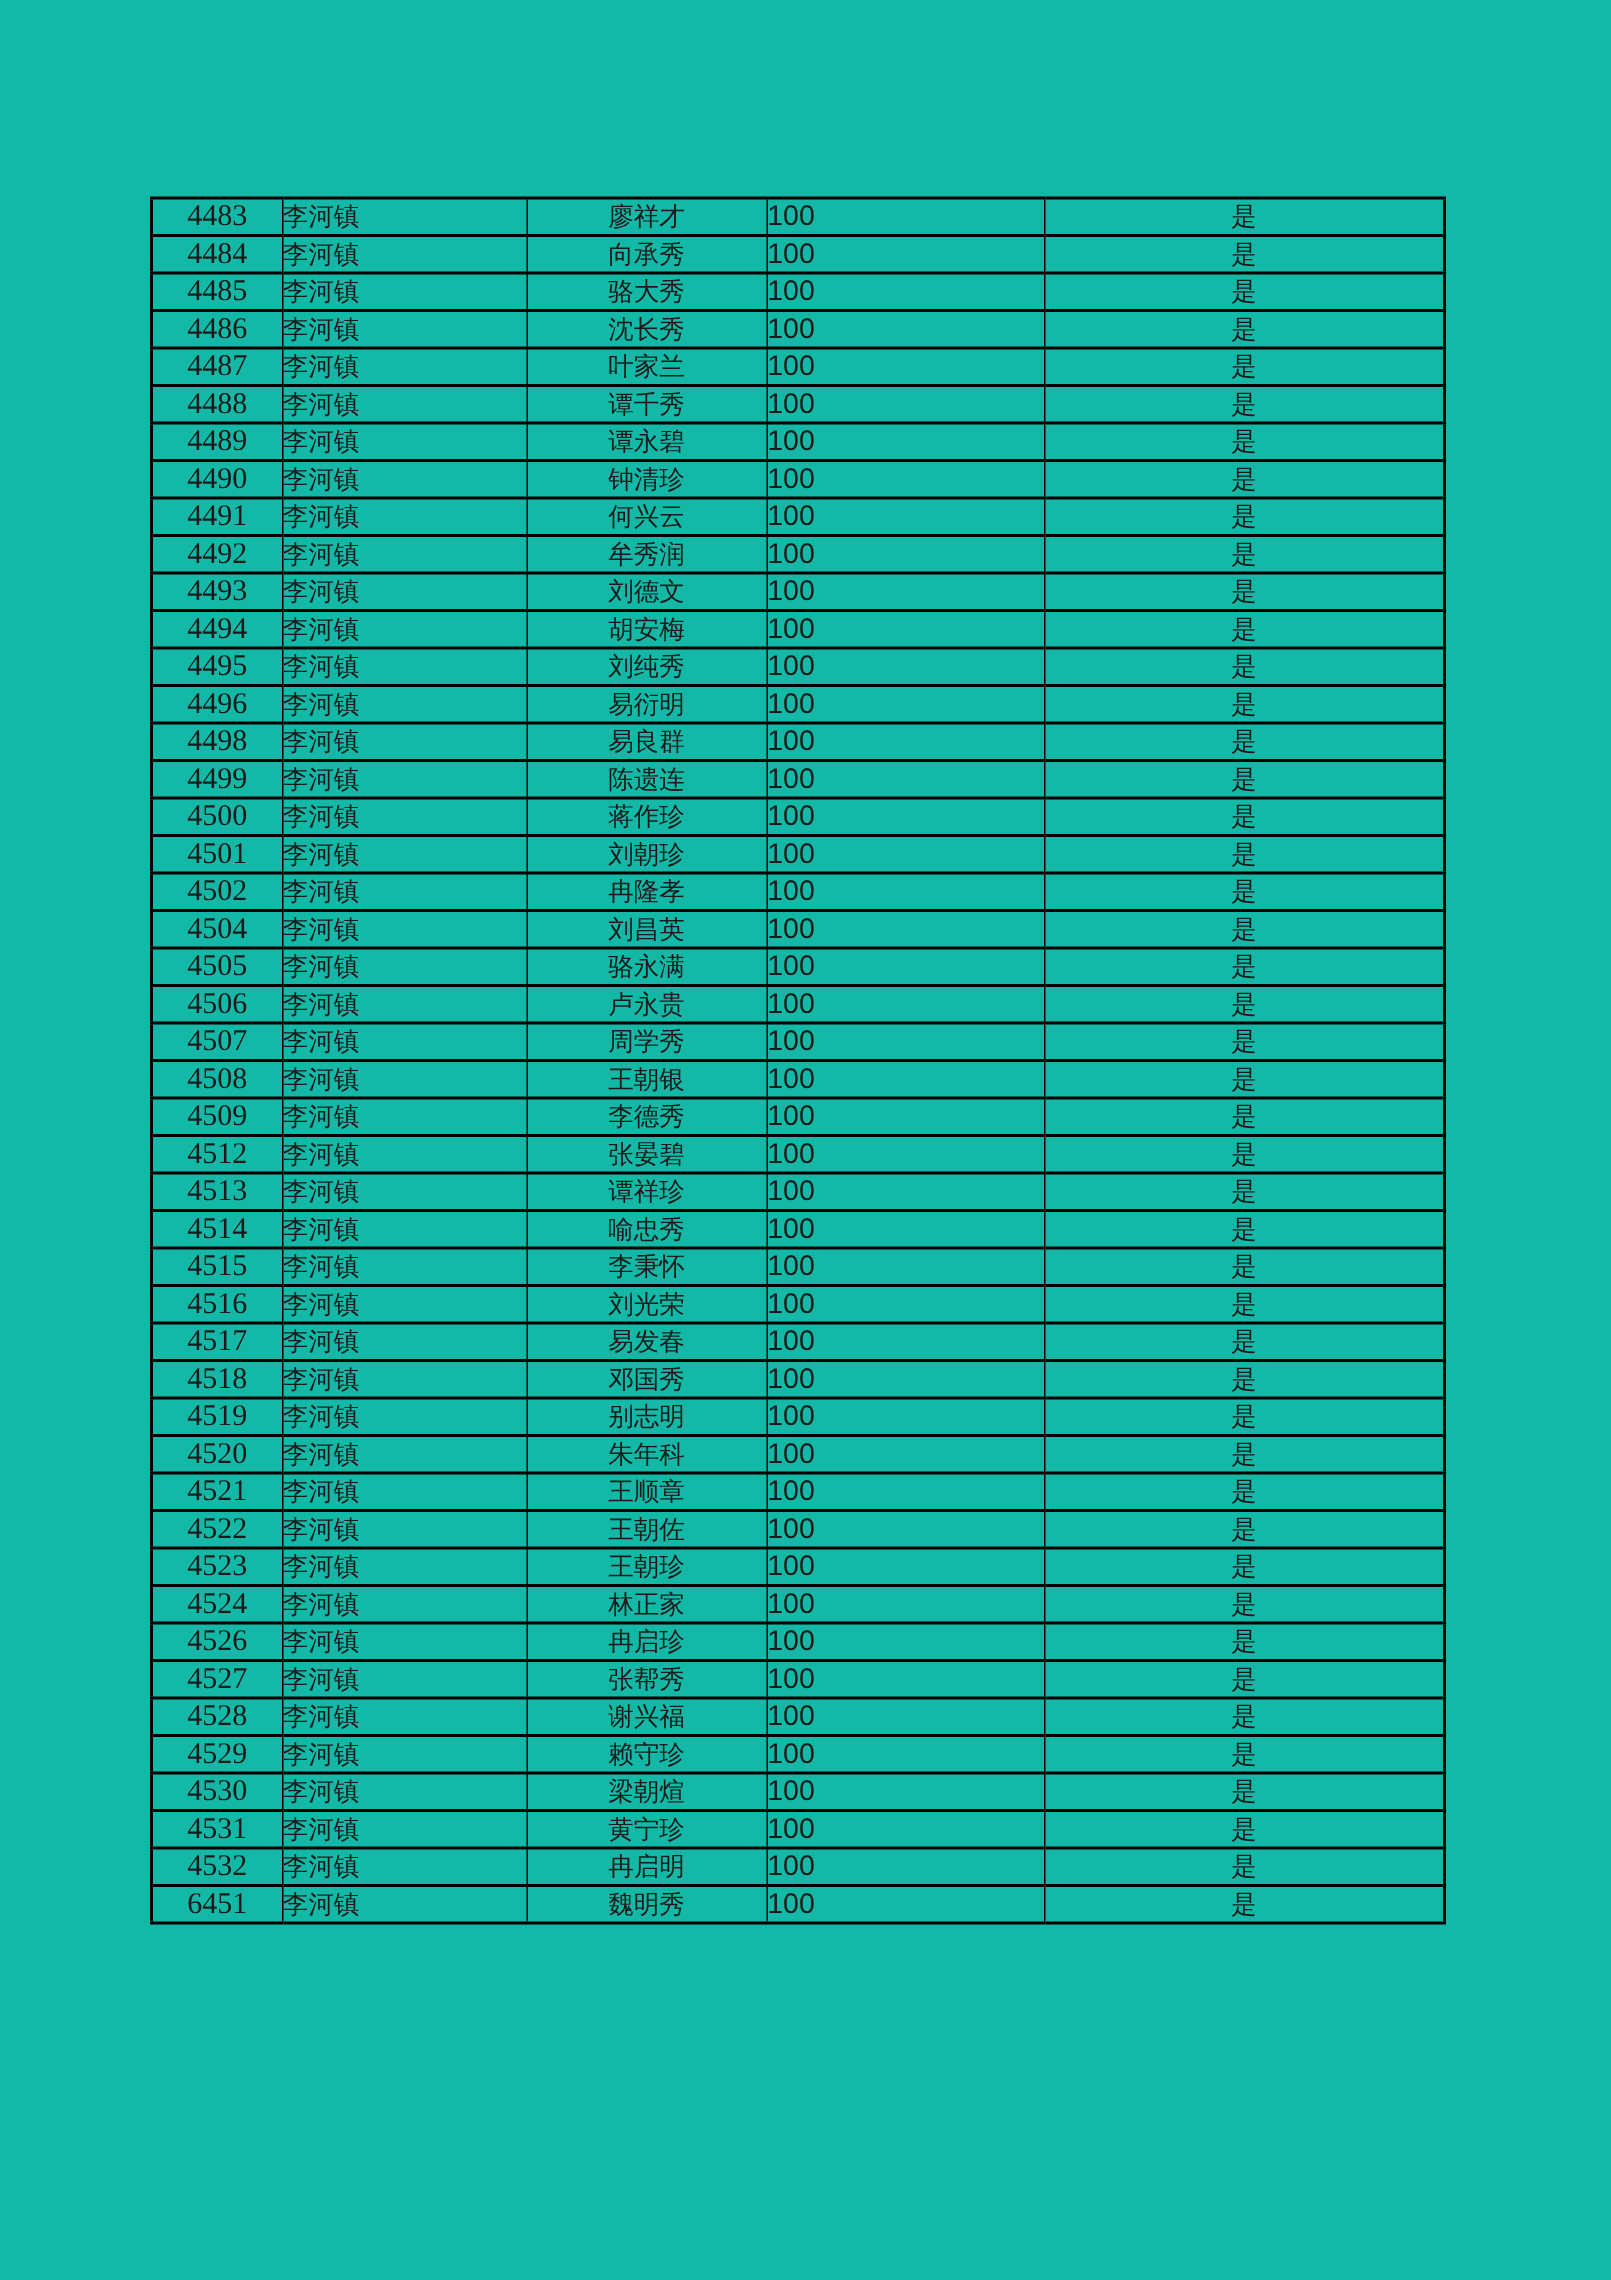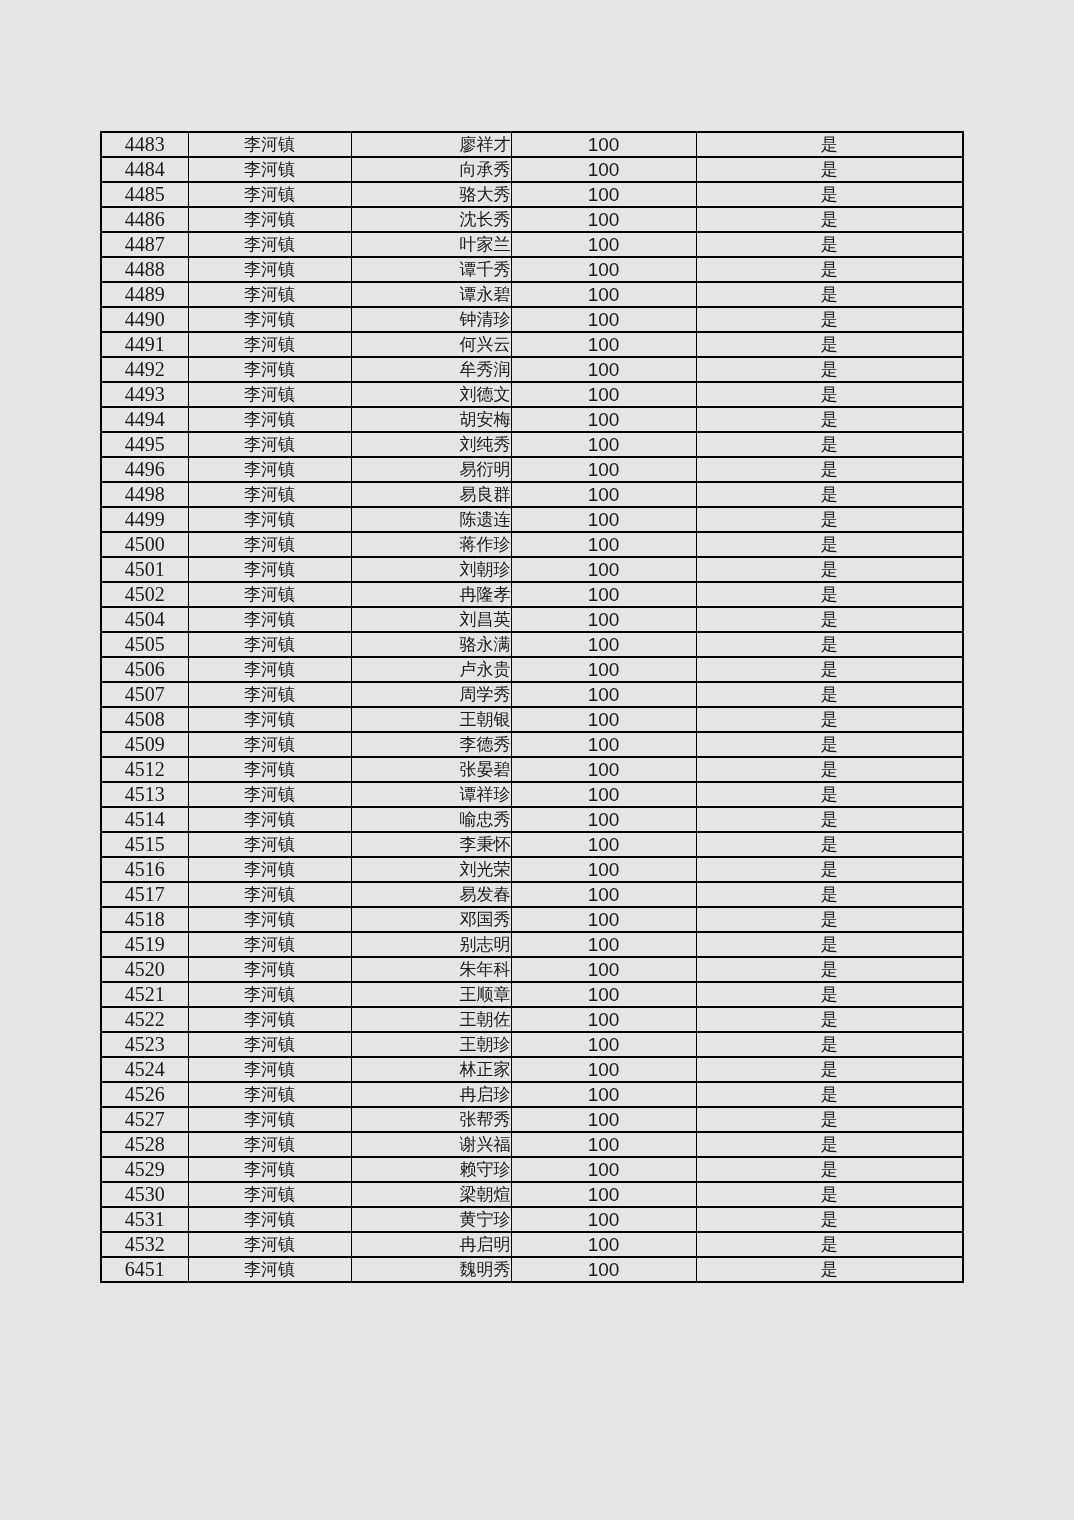--- a/index.html
+++ b/index.html
@@ -4,21 +4,21 @@
 <style>
   html, body {
     margin: 0;
     padding: 0;
     background: #ffffff;
   }
   .page {
     position: relative;
     width: 1074px;
     height: 1520px;
-    background: #e5e5e5;
+    background: #14b8a6;
     overflow: hidden;
   }
   table.roster {
     position: absolute;
     left: 100px;
     top: 131px;
     width: 862px;
     border-collapse: collapse;
     table-layout: fixed;
     border: 2px solid #000000;
@@ -38,35 +38,35 @@
   
   td.c1 {
     font-family: "Liberation Serif", serif;
     font-size: 20px;
     text-align: center;
   }
   
   td.c2 {
     font-family: Liberation Sans, sans-serif;
     font-size: 17px;
-    text-align: center;
+    text-align: left;
     padding-left: 5px;
   }
   
   td.c3 {
     font-family: "Liberation Serif", serif;
     font-size: 17px;
-    text-align: right;
+    text-align: center;
     padding-left: 6px;
   }
   
   td.c4 {
     font-family: "Liberation Sans", sans-serif;
     font-size: 19px;
-    text-align: center;
+    text-align: left;
     padding-left: 5px;
     color: #000000;
   }
   
   td.c5 {
     font-family: "Liberation Serif", serif;
     font-size: 17px;
     text-align: center;
   }
 </style>

